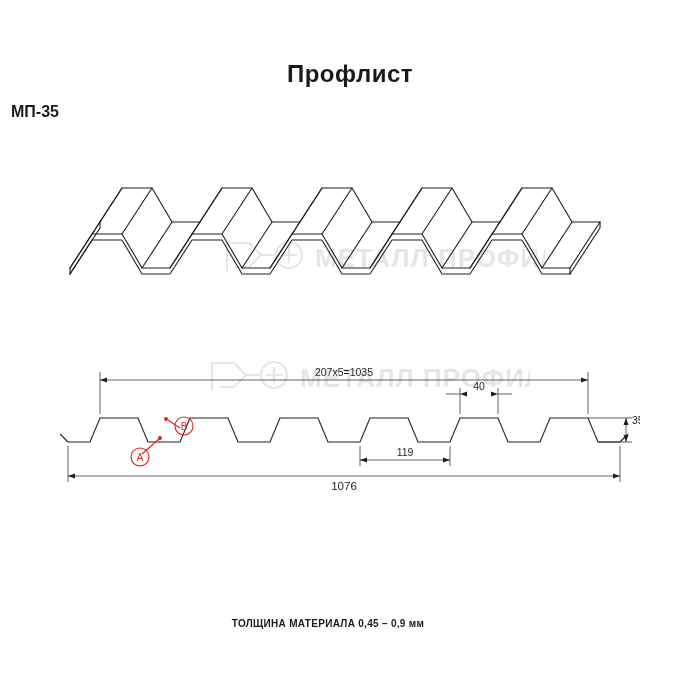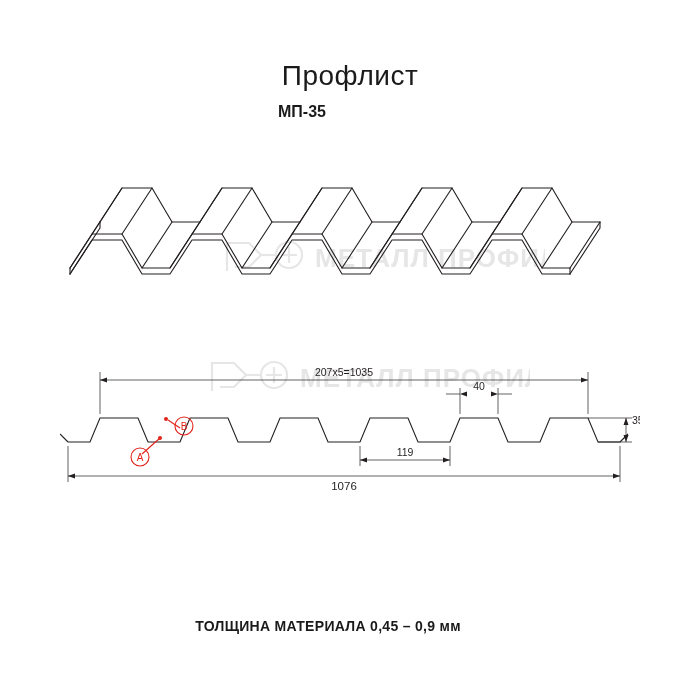--- a/index.html
+++ b/index.html
@@ -9,33 +9,33 @@
     font-family:"Liberation Sans", sans-serif;
     color:#231f20;
     overflow:hidden;
     position:relative;
   }
   .page{position:relative;width:700px;height:700px;}
 
   .title{
     position:absolute;top:60px;left:0;width:700px;
     text-align:center;
-    font-size:28px;font-weight:normal;letter-spacing:0.5px;
+    font-size:24px;font-weight:bold;letter-spacing:0.5px;
     color:#1a1a1a;
   }
   .subtitle{
     position:absolute;top:103px;left:0;width:604px;
-    text-align:center;
     font-size:16px;font-weight:bold;
     color:#1a1a1a;
+    padding-left:11px;
   }
   .footer{
     position:absolute;top:618px;left:0;width:656px;
     text-align:center;
-    font-size:14px;font-weight:bold;letter-spacing:0.3px;
+    font-size:10px;font-weight:bold;letter-spacing:0.3px;
     color:#1a1a1a;
   }
 
   .iso{position:absolute;left:60px;top:160px;width:580px;height:150px;}
   .section{position:absolute;left:60px;top:350px;width:580px;height:150px;}
 
   
   .wm{
     position:absolute;
     pointer-events:none;

